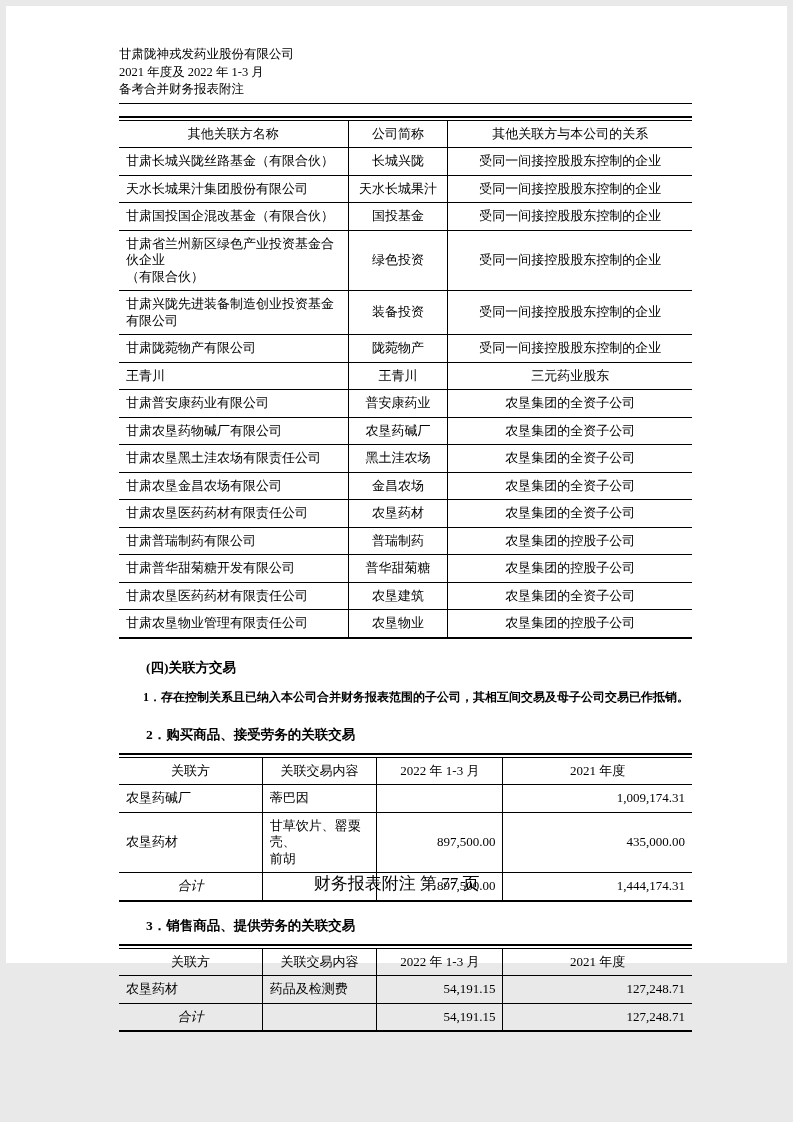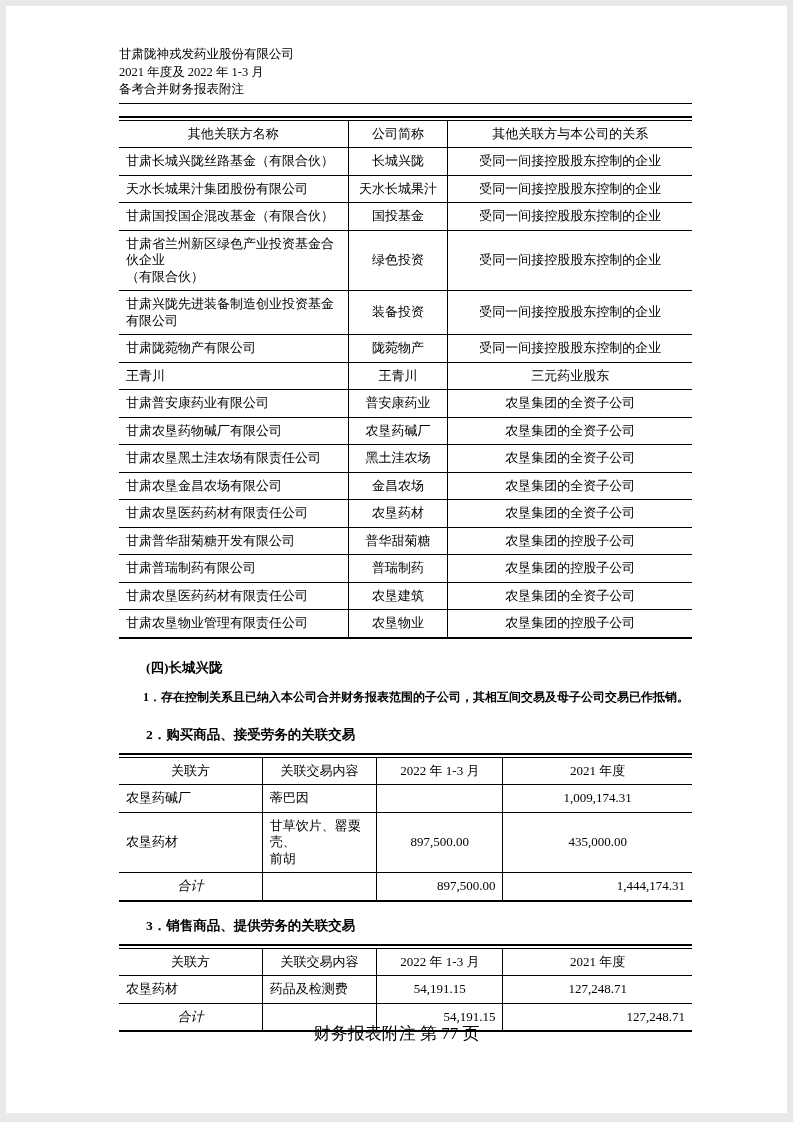--- a/index.html
+++ b/index.html
@@ -6,21 +6,21 @@
   html, body { margin: 0; padding: 0; }
   body {
     width: 793px; height: 1122px;
     background: #e9e9e9;
     font-family: "Liberation Serif", "DejaVu Serif", serif;
     color: #000;
     position: relative;
   }
   .page {
     position: absolute; left: 6px; top: 6px;
-    width: 781px; height: 1107px;
+    width: 781px; height: 957px;
     background: #fff;
     padding: 40px 95px 0 113px;
   }
   
   .doc-header { font-size: 12.5px; line-height: 17.5px; }
   .header-rule {
     border: none; border-top: 1.5px solid #000;
     margin: 4px 0 0 0;
   }
   
@@ -39,21 +39,21 @@
   }
   table.fin th { font-weight: normal; text-align: center; }
   table.fin th + th, table.fin td + td { border-left: 1px solid #000; font-family: Liberation Serif, serif; }
   table.fin tfoot td { border-bottom: none; }
   
   .t1 tbody td:nth-child(1) { text-align: left; }
   .t1 tbody td:nth-child(2), .t1 tbody td:nth-child(3) { text-align: center; }
   .t1 tbody tr:last-child td { border-bottom: none; }
   
   .t2 tbody td:nth-child(1), .t2 tbody td:nth-child(2) { text-align: left; }
-  .t2 tbody td:nth-child(3), .t2 tbody td:nth-child(4) { text-align: center; }
+  .t2 tbody td:nth-child(3), .t2 tbody td:nth-child(4) { text-align: right; }
   .t2 tfoot td.total-label { text-align: center; font-style: italic; }
   .t2 tfoot td.num { text-align: right; }
   
   .sec-heading {
     font-weight: bold; font-size: 13.5px;
     margin: 15px 0 0 0; text-indent: 2em;
   }
   .sec-heading.gap-lg { margin-top: 20px; }
   .body-para {
     font-weight: bold; font-size: 12px; line-height: 28px;
@@ -149,44 +149,44 @@
             <td>甘肃农垦金昌农场有限公司</td>
             <td>金昌农场</td>
             <td>农垦集团的全资子公司</td>
           </tr>
           <tr>
             <td>甘肃农垦医药药材有限责任公司</td>
             <td>农垦药材</td>
             <td>农垦集团的全资子公司</td>
           </tr>
           <tr>
+            <td>甘肃普瑞制药有限公司</td>
+            <td>普瑞制药</td>
+            <td>农垦集团的控股子公司</td>
+          </tr>
+          <tr>
             <td>甘肃普华甜菊糖开发有限公司</td>
             <td>普华甜菊糖</td>
             <td>农垦集团的控股子公司</td>
           </tr>
           <tr>
-            <td>甘肃普瑞制药有限公司</td>
-            <td>普瑞制药</td>
-            <td>农垦集团的控股子公司</td>
-          </tr>
-          <tr>
             <td>甘肃农垦医药药材有限责任公司</td>
             <td>农垦建筑</td>
             <td>农垦集团的全资子公司</td>
           </tr>
           <tr>
             <td>甘肃农垦物业管理有限责任公司</td>
             <td>农垦物业</td>
             <td>农垦集团的控股子公司</td>
           </tr>
         </tbody>
     </table>
   </div>
 
-  <p class="sec-heading gap-lg">(四)长城兴陇</p>
+  <p class="sec-heading gap-lg">(四)关联方交易</p>
   <p class="body-para">1．存在控制关系且已纳入本公司合并财务报表范围的子公司，其相互间交易及母子公司交易已作抵销。</p>
 
   <p class="sec-heading">2．购买商品、接受劳务的关联交易</p>
   <div class="tbl-wrap after-heading">
     <table class="fin t2">
       <colgroup>
         <col style="width:25%">
           <col style="width:20%">
           <col style="width:22%">
           <col style="width:33%">

